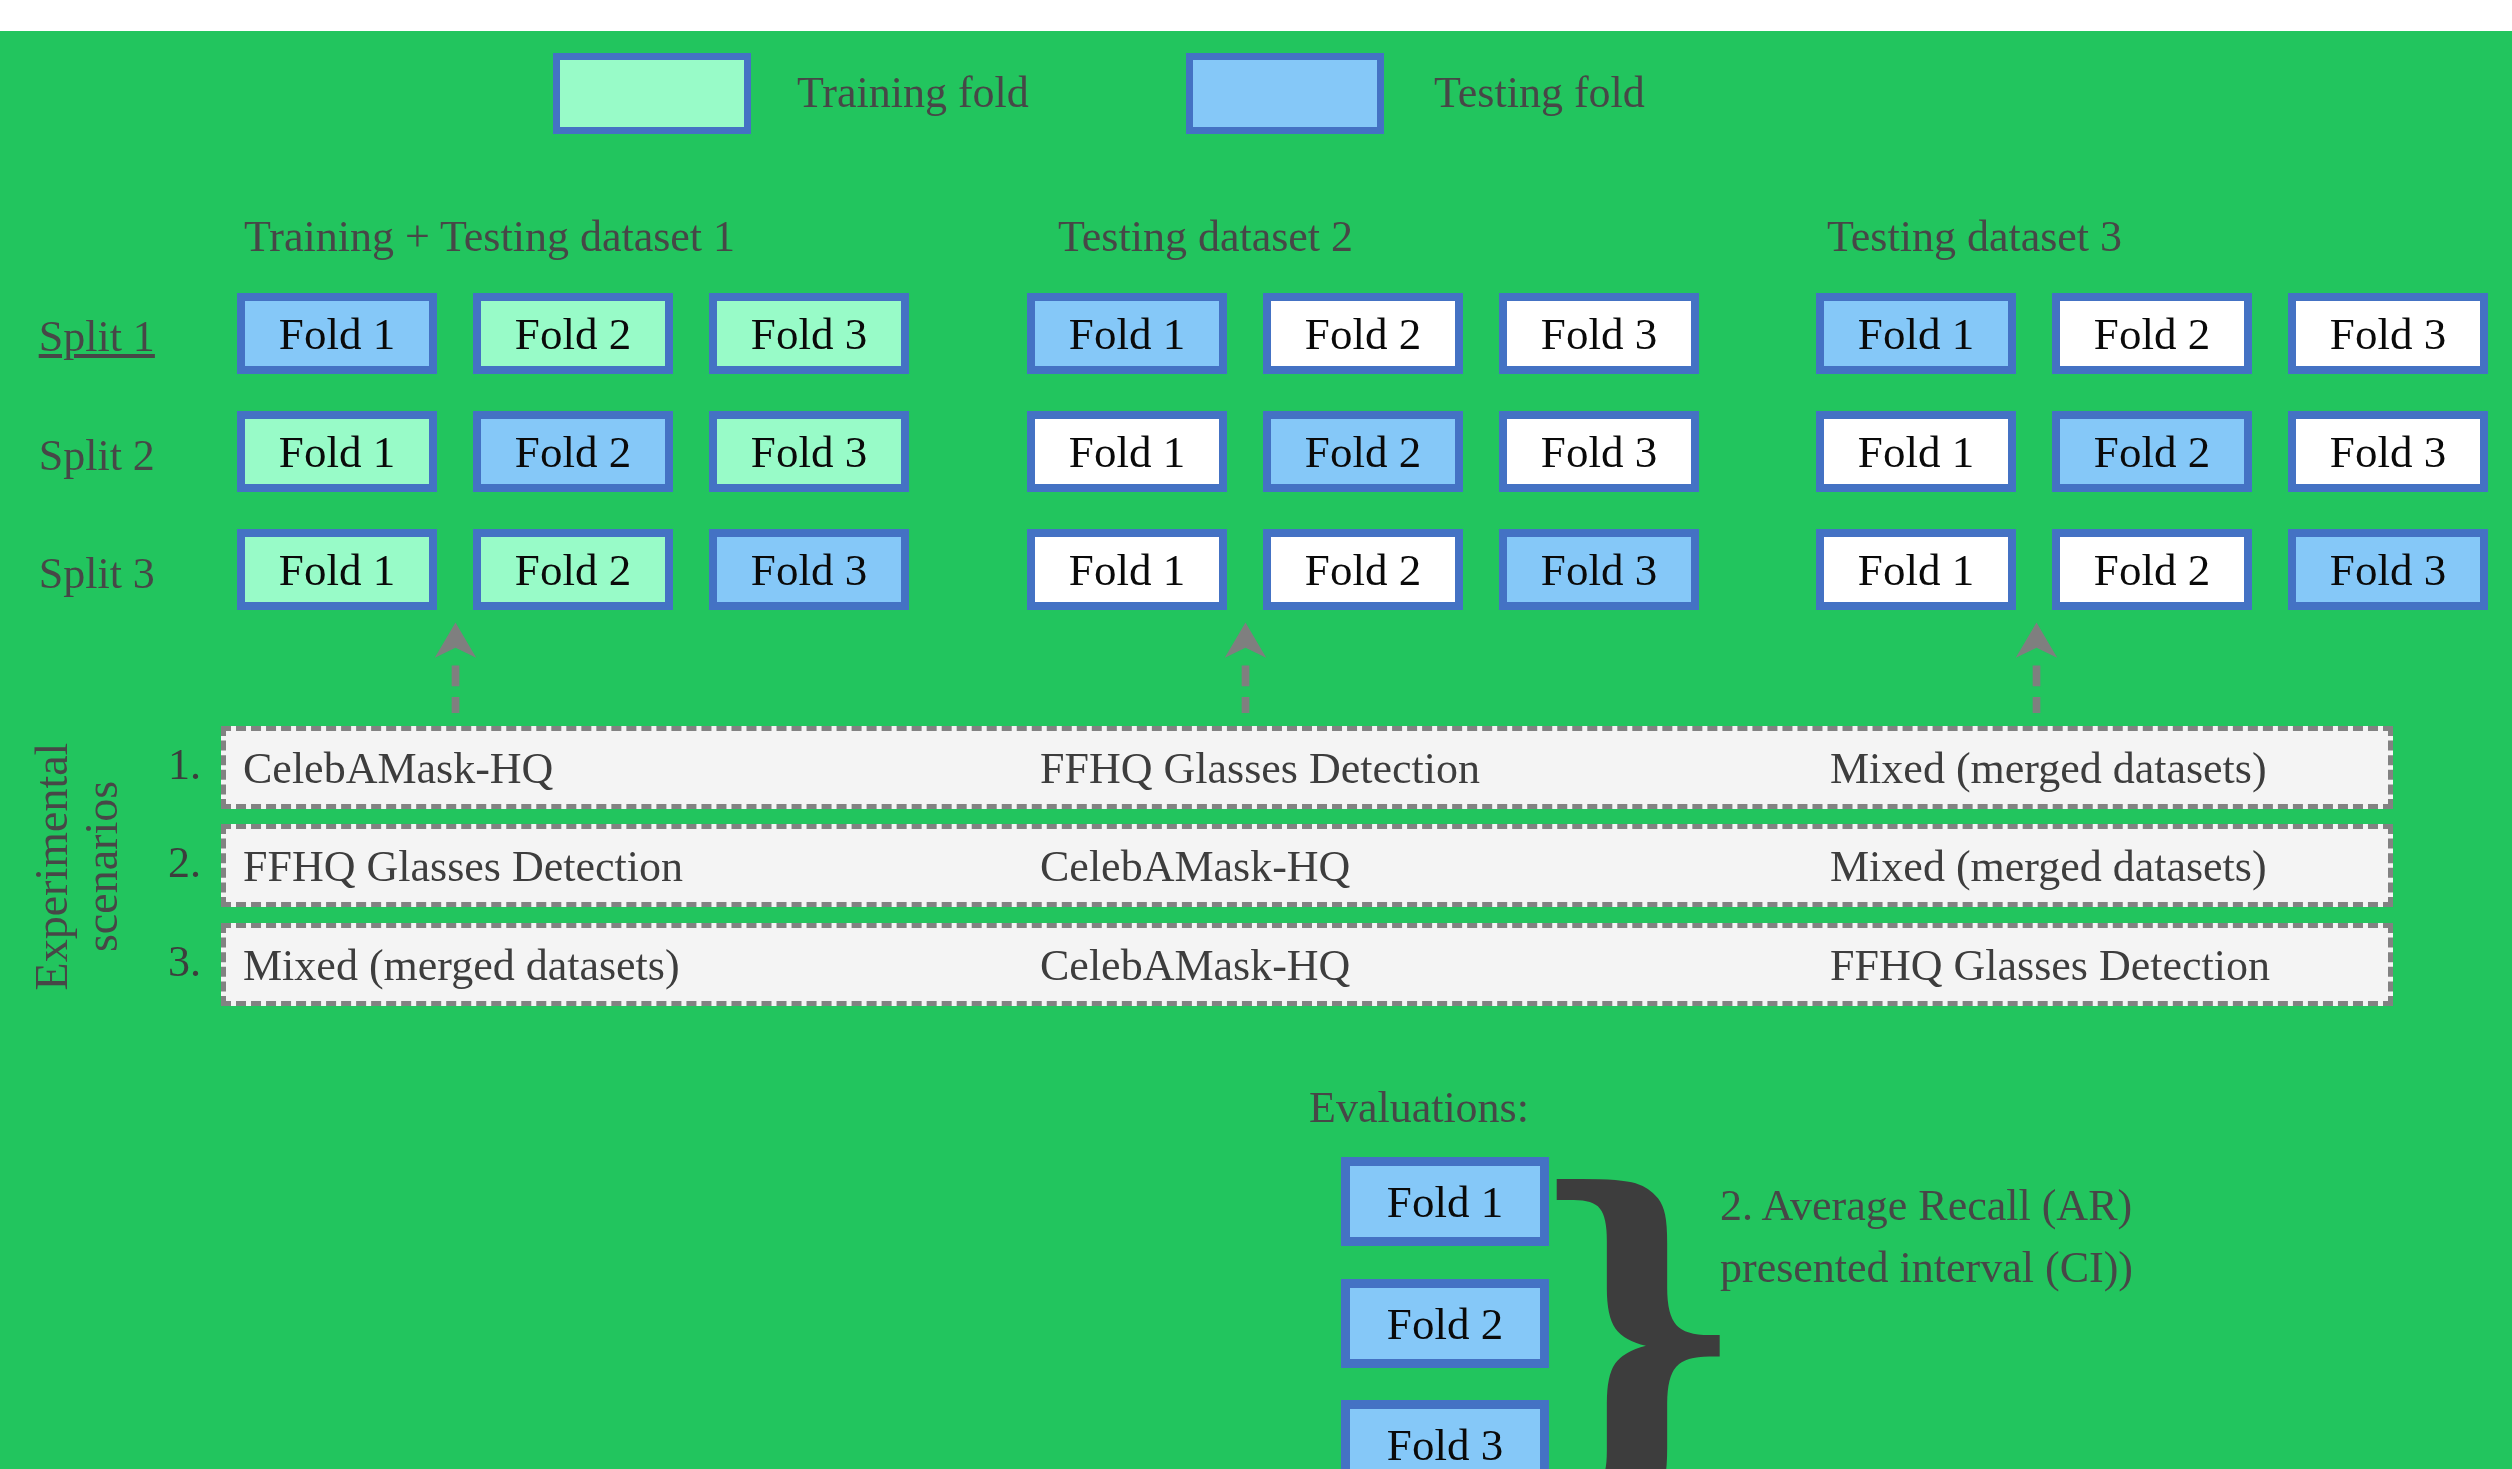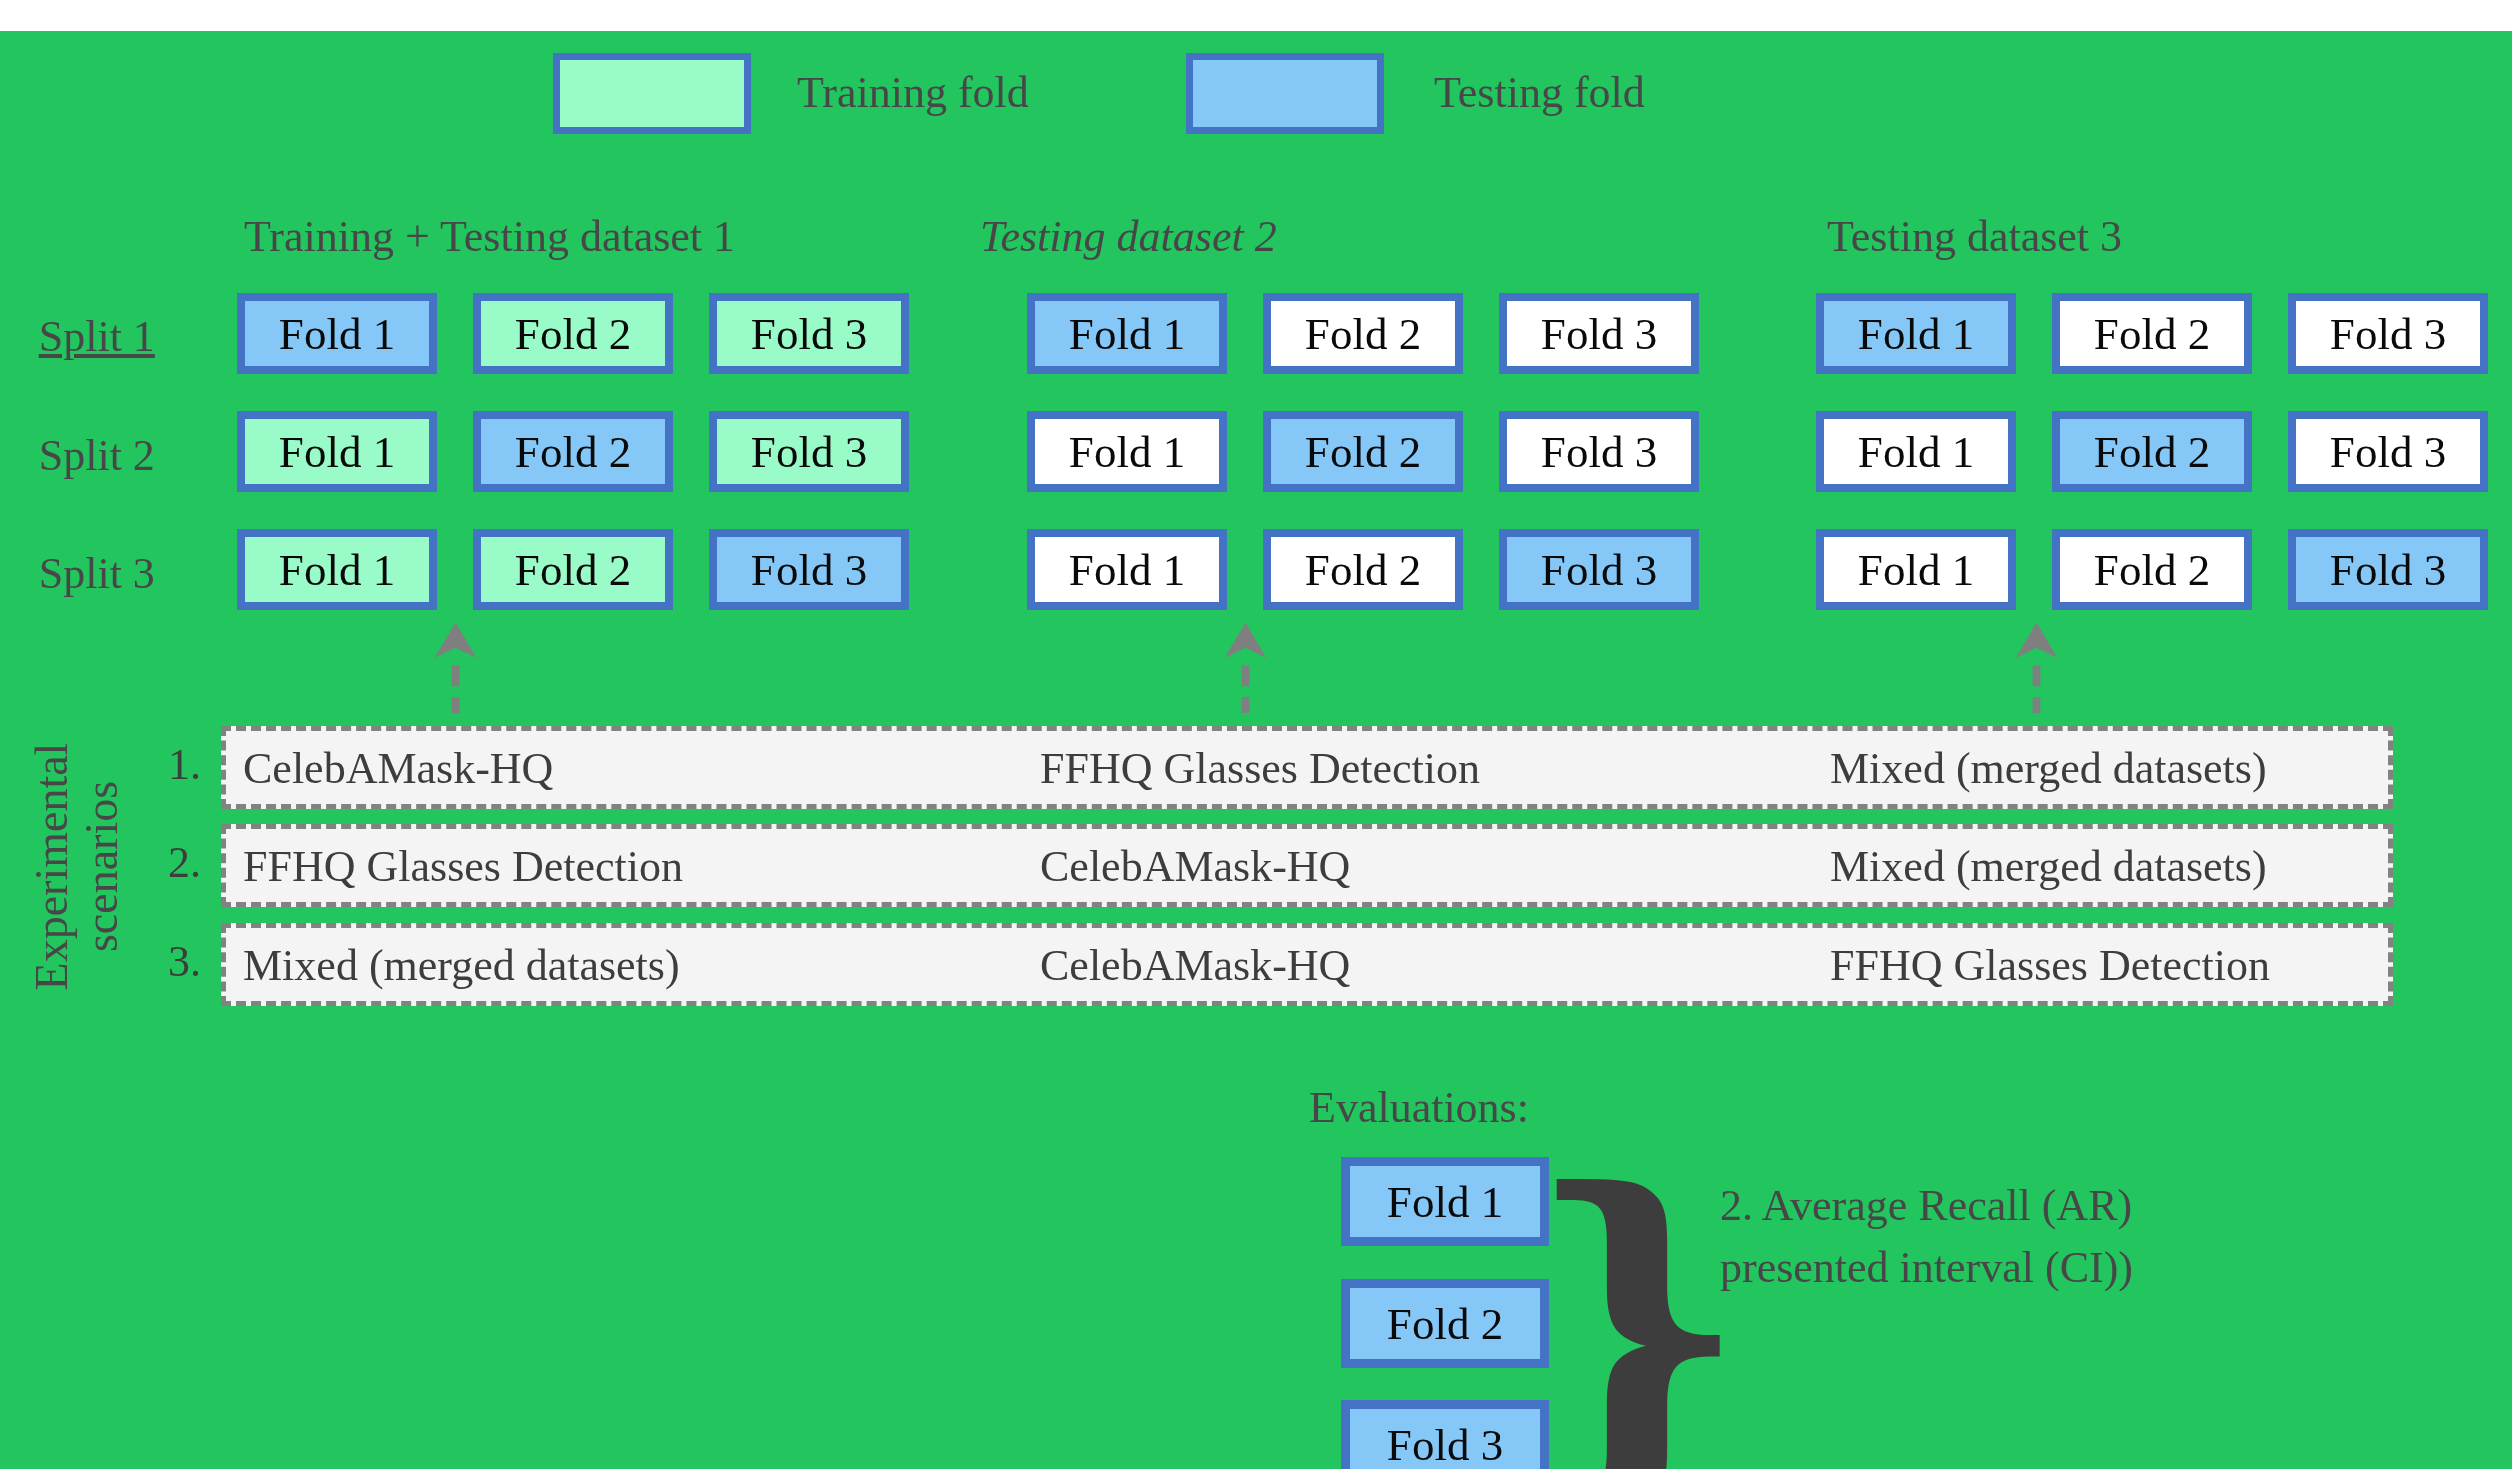--- a/index.html
+++ b/index.html
@@ -10,21 +10,21 @@
   .legend-swatch{position:absolute;top:21.7px;width:184px;height:67px;border:7.7px solid #4472c4;}
   .legend-swatch.training{left:553px;background:#98fbc8;}
   .legend-swatch.testing{left:1186px;background:#85c8f8;}
   .legend-label{position:absolute;top:36px;font-size:44px;color:#474747;white-space:nowrap;}
   .legend-label.training{left:797px;}
   .legend-label.testing{left:1434px;}
 
   
   .dataset-title{position:absolute;top:180px;font-size:44px;color:#474747;white-space:nowrap;}
   .dataset-title.d1{left:244px;}
-  .dataset-title.d2{left:980px;font-style:italic;}
+  .dataset-title.d2{left:1058px;}
   .dataset-title.d3{left:1827px;}
 
   
   .grid{position:absolute;top:262px;display:grid;grid-template-columns:repeat(3,200px);grid-auto-rows:81px;gap:37px 36px;}
   .grid.d1{left:237px;}
   .grid.d2{left:1027px;}
   .grid.d3{left:1816px;}
   .fold-box{box-sizing:border-box;border:8.5px solid #4472c4;display:flex;align-items:center;justify-content:center;
             font-size:45px;color:#0a0a0a;white-space:nowrap;}
   .fold-box[data-state="training"]{background:#98fbc8;}

